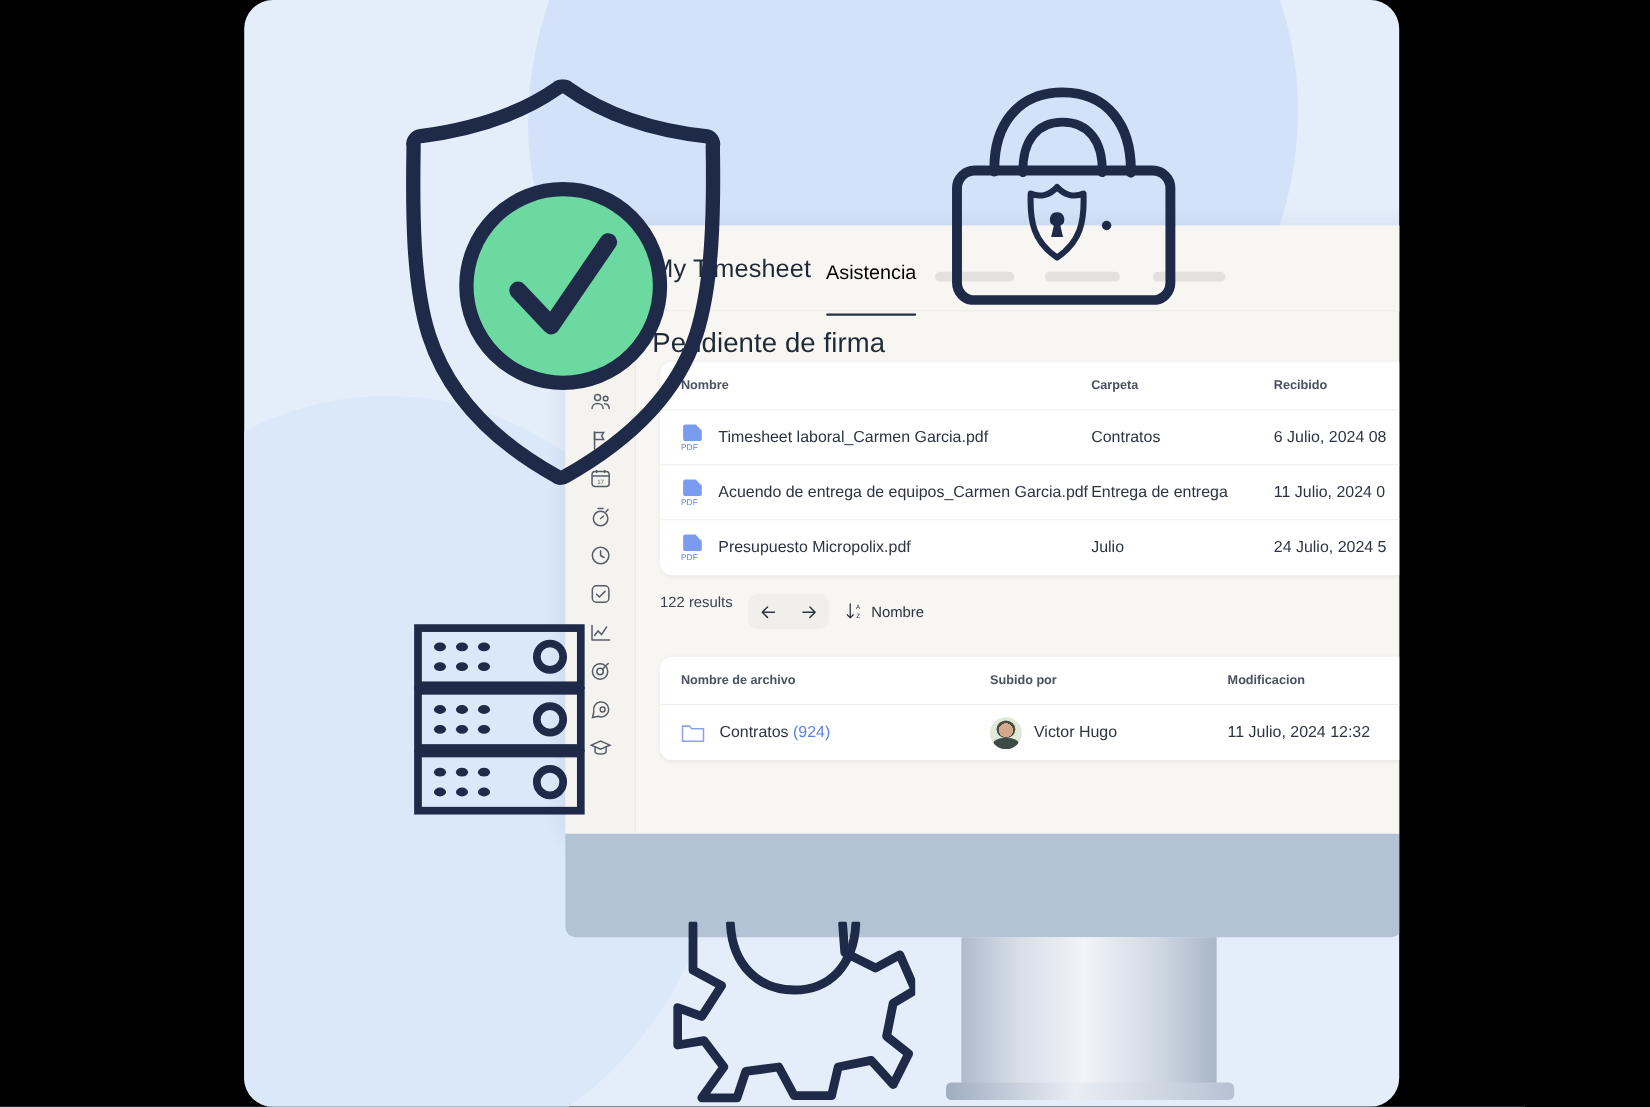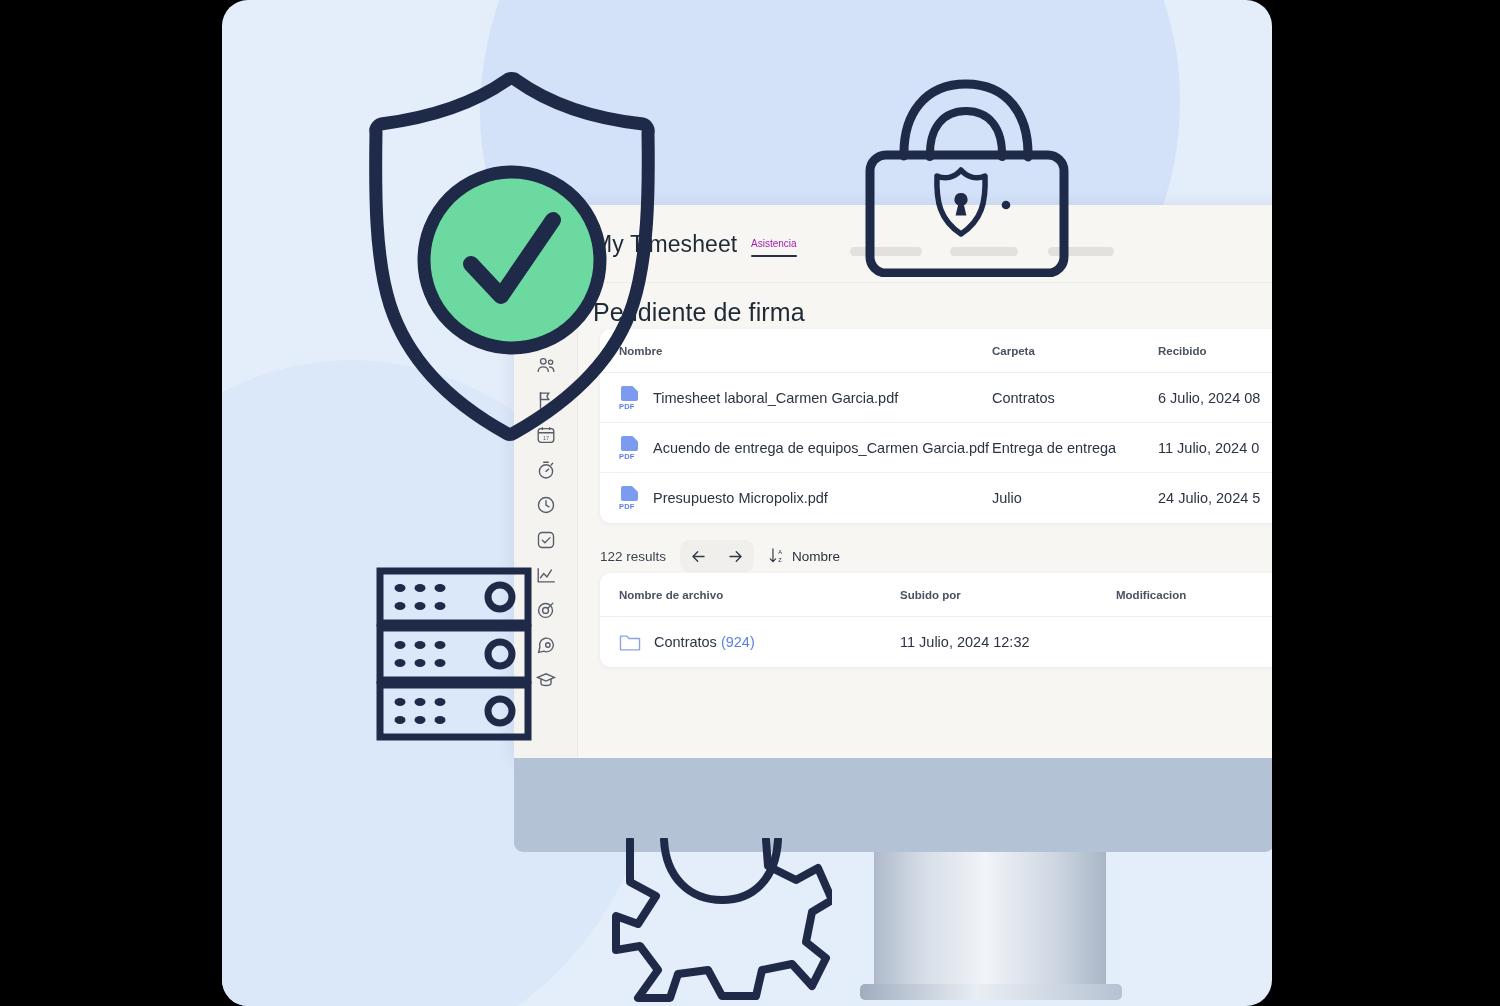--- a/index.html
+++ b/index.html
@@ -55,21 +55,21 @@
     height: 78px;
     background: #f7f6f3;
     border-bottom: 1px solid #ececea;
   }
   .brand {
     position: absolute; left: 79px; top: 26px;
     font-size: 23px; color: #1f2a37; letter-spacing: .1px;
   }
   .tab {
     position: absolute; left: 237px; top: 33px;
-    font-size: 10px; color: #a21caf; padding-bottom: 8px;
+    font-size: 18px; color: #000000; padding-bottom: 28px;
   }
   .tab .underline {
     position: absolute; left: 0; right: 0; bottom: 0;
     height: 2.5px; background: #273044; border-radius: 2px;
   }
   .navpill {
     position: absolute; top: 42px; height: 9px;
     border-radius: 6px; background: #e2e1dd;
   }
   .navpill.p1 { left: 336px; width: 72px; }
@@ -99,21 +99,21 @@
   
   .card {
     position: absolute; left: 86px;
     background: #ffffff;
     border-radius: 11px;
     box-shadow: 0 1px 4px rgba(40,55,80,.07);
     overflow: hidden;
     width: 900px;
   }
   #card-pending { top: 124px; }
-  #card-files   { top: 368px; }
+  #card-files   { top: 392px; }
 
   .th-row {
     display: flex; align-items: center;
     height: 44px;
     border-bottom: 1px solid #f0efed;
     font-size: 11.5px; color: #4a5160; font-weight: bold;
   }
   .tr {
     display: flex; align-items: center;
     height: 50px;
@@ -134,21 +134,21 @@
   .pdf-ico .sheet {
     position: absolute; left: 2px; top: 0; width: 17px; height: 15px;
     background: #7a9bf0; border-radius: 2px 6px 2px 2px;
   }
   .pdf-ico .fold {
     position: absolute; right: 3px; top: 0; width: 6px; height: 6px;
     background: #ffffff; clip-path: polygon(100% 0,0 0,100% 100%);
   }
   .pdf-ico .lbl {
     position: absolute; left: 0; bottom: -1px; font-size: 7.5px;
-    font-weight: bold; color: #5b7ee8; letter-spacing: .2px;
+    font-weight: normal; color: #5b7ee8; letter-spacing: .2px;
   }
 
   .folder-ico { width: 22px; height: 19px; color: #8aa3e8; flex: none; }
   .folder-ico svg { display: block; }
 
   .cnt { color: #5b81e6; }
 
   .avatar {
     width: 29px; height: 29px; border-radius: 50%;
     flex: none; overflow: hidden; position: relative;
@@ -170,21 +170,21 @@
     border-radius: 50%;
   }
   .av-victor::after {
     content:''; position:absolute; left:3px; bottom:0; width:23px; height:10px;
     background:#3f4a44; border-radius: 46% 46% 0 0;
   }
 
   
   .pagination {
     position: absolute; left: 86px; top: 335px;
-    display: flex; align-items: center; gap: 14px;
+    display: flex; gap: 14px;
     font-size: 13.5px; color: #3c4350;
   }
   .pg-group {
     display: flex; background: #f0efec; border-radius: 9px; overflow: hidden;
   }
   .pg-btn {
     width: 37px; height: 32px; display: flex; align-items: center; justify-content: center;
     color: #2f3742;
   }
   .pg-btn svg { display:block; }
@@ -395,20 +395,24 @@
         <div class="c-fname">
           <span class="folder-ico">
             <svg viewBox="0 0 24 21" fill="none" stroke="currentColor" stroke-width="1.5" stroke-linejoin="round">
                 <path d="M1.6 18.4V3.4h7l2.2 2.6h11.6v12.4z"></path>
               </svg>
           </span>
           <span>
             <span>Contratos</span>
             <span class="cnt">(924)</span>
           </span>
+        </div>
+        <div class="c-upl">
+          <span class="avatar av-victor"></span>
+          <span>Victor Hugo</span>
         </div>
         <div class="c-mod">11 Julio, 2024 12:32</div>
       </div>
     </div>
   </div>
 
   <div id="chin"></div>
   <div id="stand"></div>
   <div id="stand-base"></div>
 

